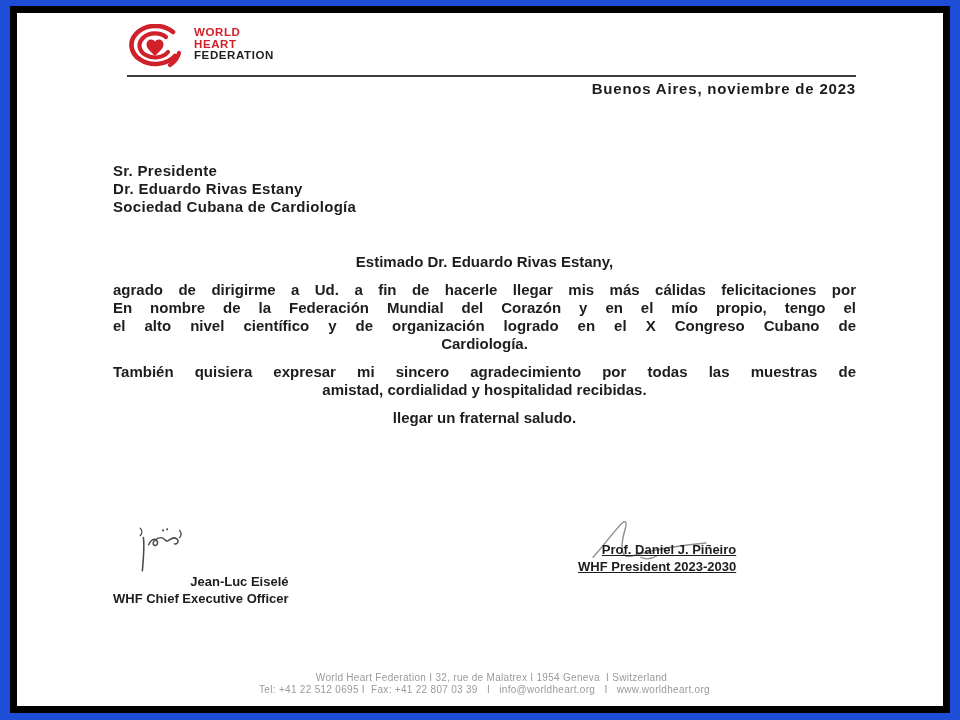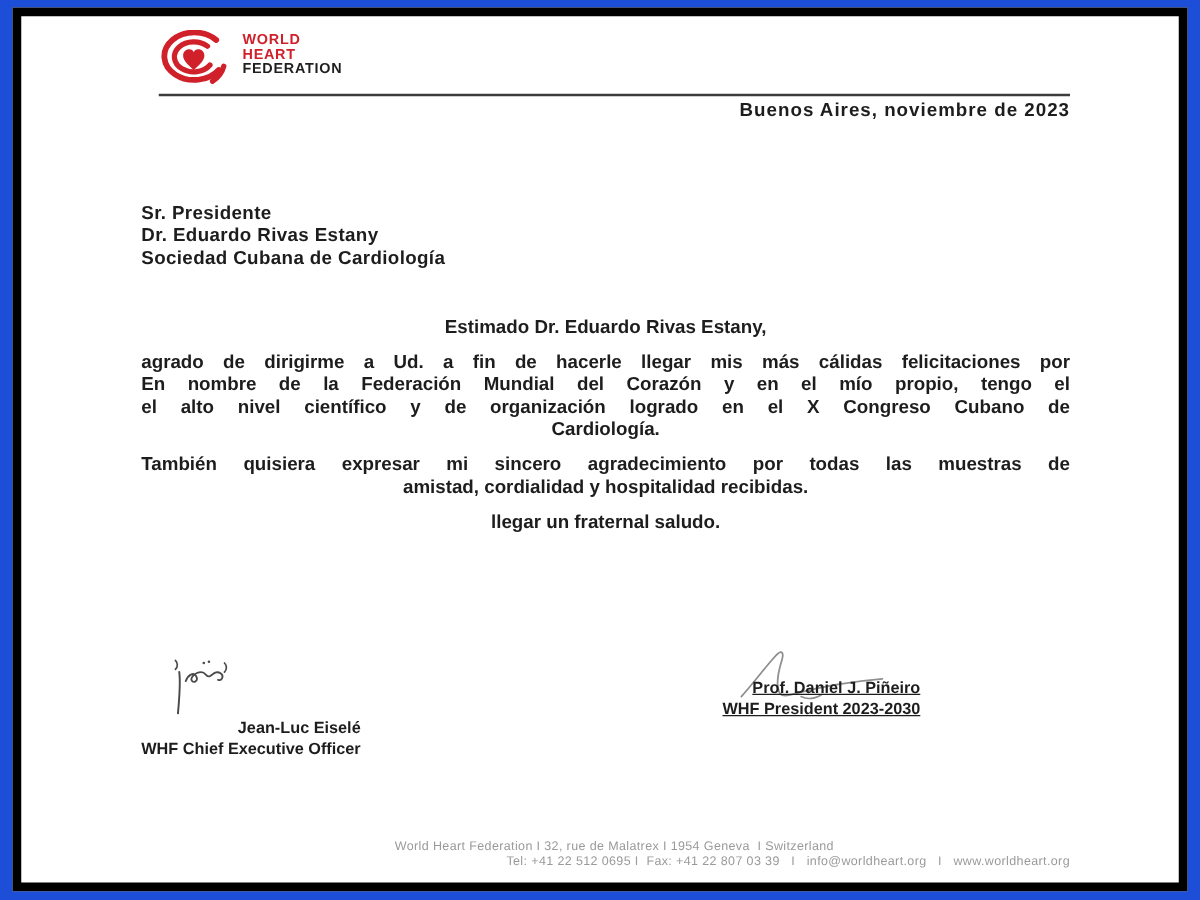--- a/index.html
+++ b/index.html
@@ -36,21 +36,21 @@
   .scribble{position:absolute;}
   .scribble-left{left:18px;top:511px;width:62px;height:50px;}
   .scribble-right{left:477px;top:506px;width:120px;height:44px;}
   .sig-text{position:absolute;font-weight:bold;font-size:13px;line-height:17px;text-align:right;}
   .sig-text-left{left:0;top:560px;}
   .sig-text-right{left:465px;top:528px;text-decoration:underline;}
 
   .footer{position:absolute;left:0;top:659px;width:100%;color:#9a9a9a;font-size:10px;
           line-height:12px;letter-spacing:.3px;}
   .footer-line1{text-align:center;padding-left:14px;white-space:pre;}
-  .footer-line2{text-align:right;white-space:pre;}
+  .footer-line2{text-align:center;white-space:pre;}
 </style>
 </head>
 <body>
 
 <div class="page-wrap">
   <div class="frame">
     <div class="inner">
       <div class="content">
 
         <div class="logo-row">

